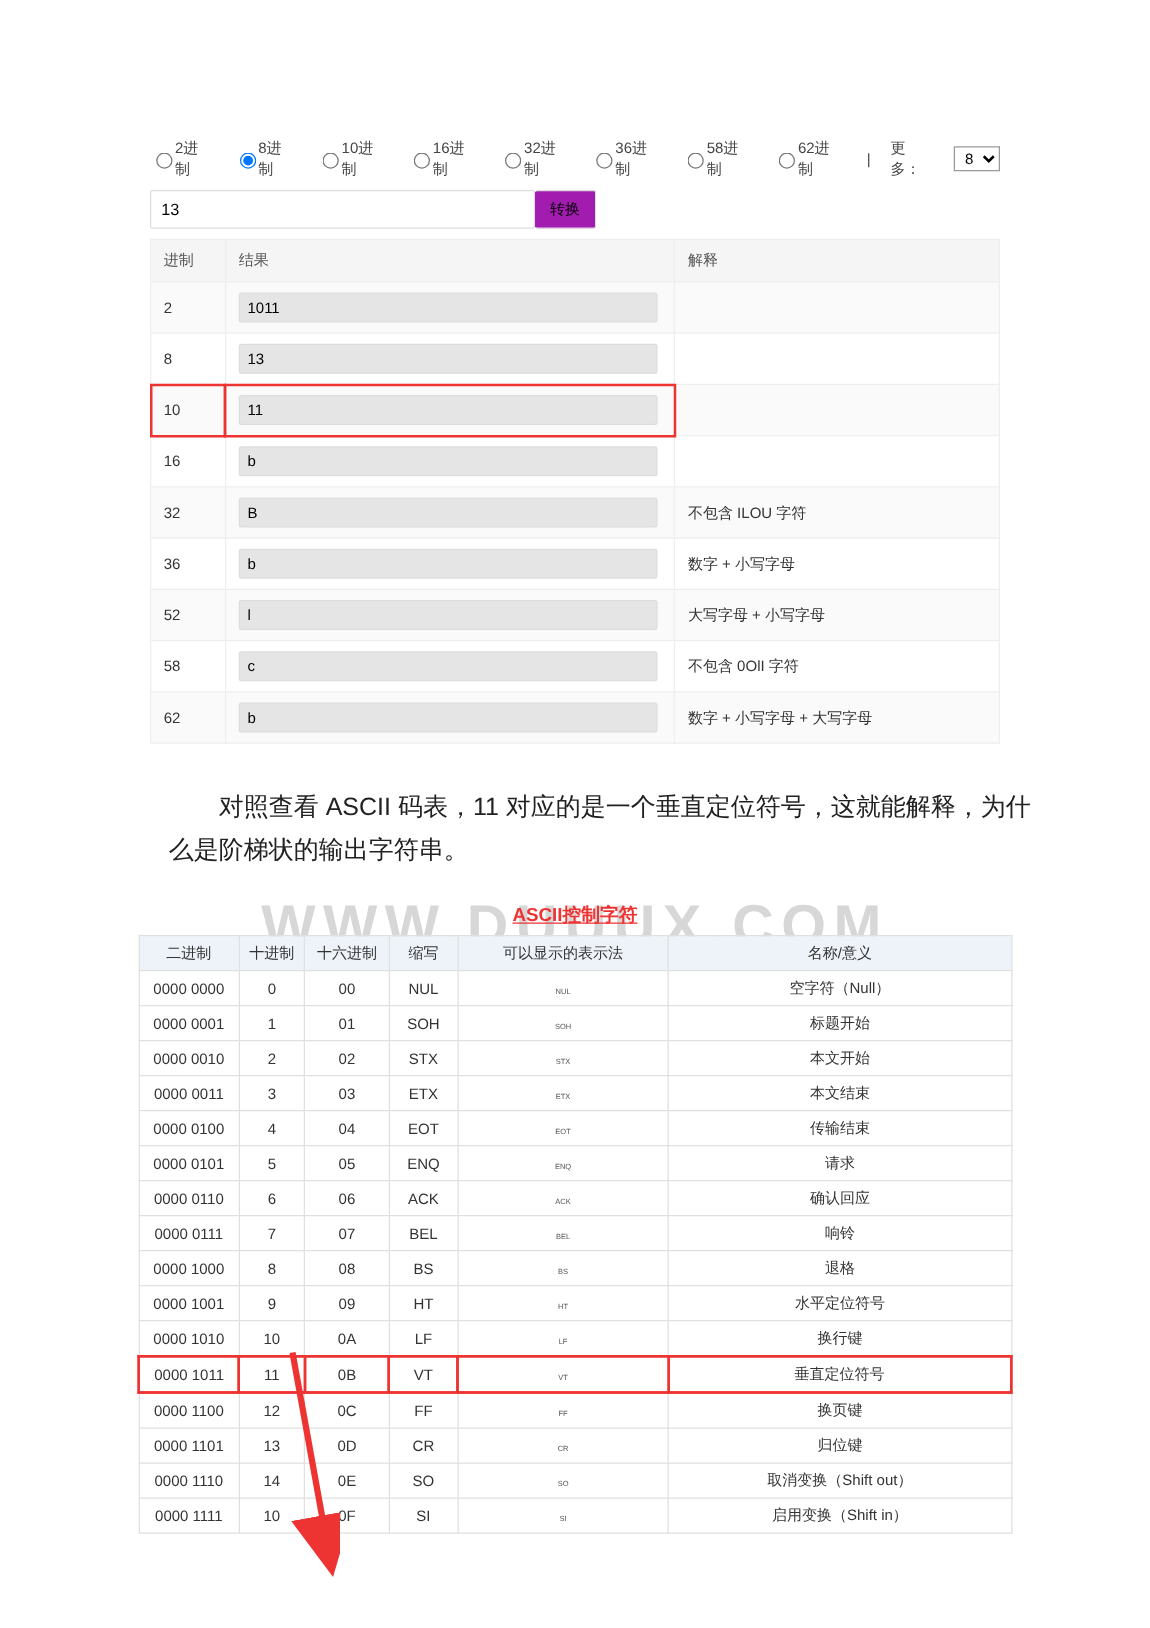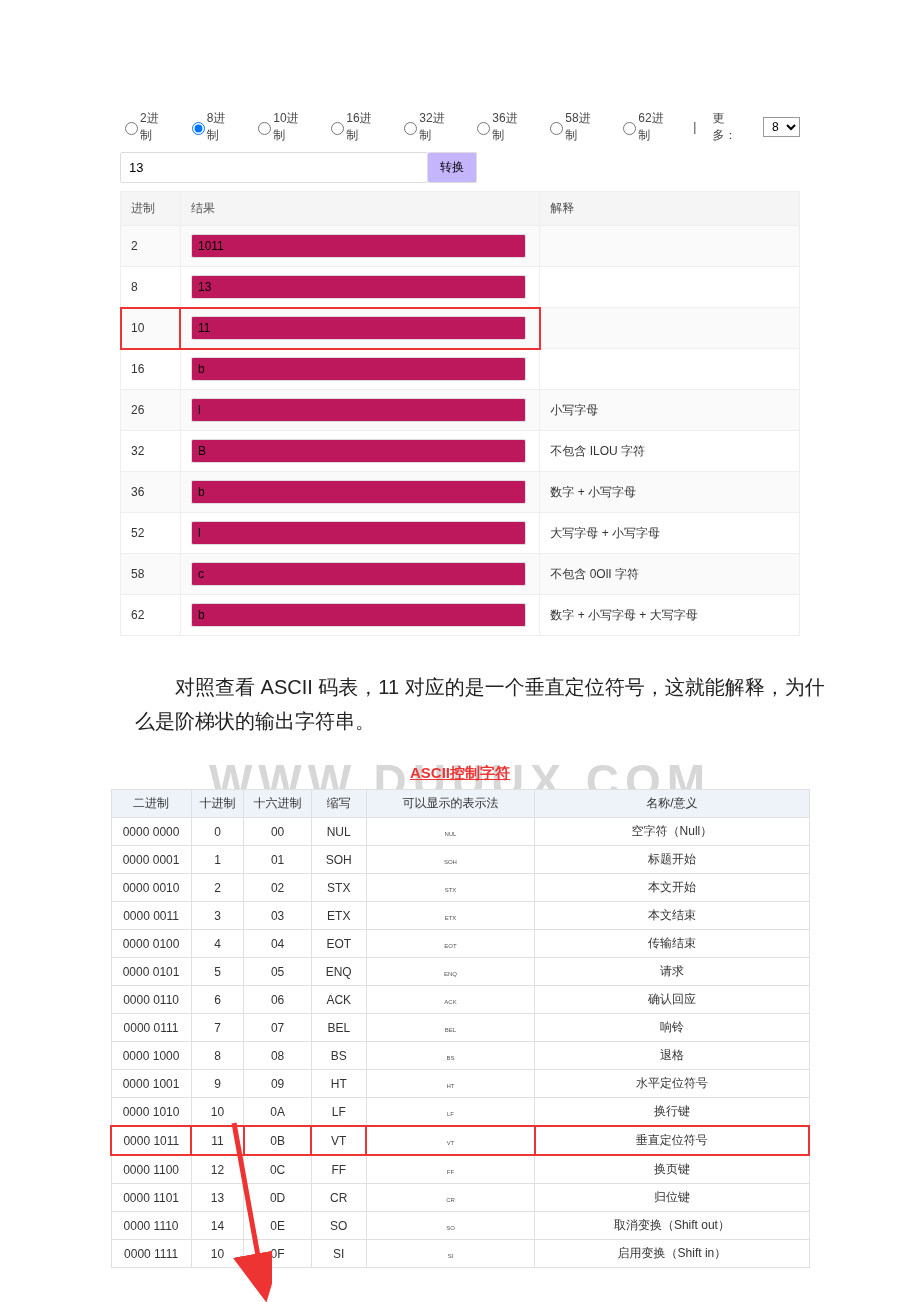--- a/index.html
+++ b/index.html
@@ -50,21 +50,21 @@
   .input-row input[type="text"] {
     flex: 1;
     max-width: 290px;
     border: 1px solid #ddd;
     padding: 6px 8px;
     font-size: 13px;
     border-radius: 2px;
   }
   .input-row .convert-btn {
     border: 1px solid #ddd;
-    background: #c4b5fd;
+    background: #a21caf;
     padding: 6px 12px;
     font-size: 12px;
     border-radius: 2px;
     border-left: none;
     cursor: pointer;
   }
 
   .conv-table {
     width: 680px;
     border-collapse: collapse;
@@ -86,21 +86,21 @@
   }
   .conv-table tbody tr:nth-child(even) td {
     background: #fff;
   }
   .conv-table td.result input {
     width: 95%;
     border: 1px solid #ddd;
     padding: 4px 6px;
     font-size: 12px;
     border-radius: 2px;
-    background: #be185d;
+    background: #e5e5e5;
   }
   .redbox-cell {
     outline: 2px solid #e33;
     outline-offset: -1px;
   }
 
   .body-text {
     width: 690px;
     margin: 34px auto 26px 135px;
     font-size: 20px;
@@ -275,25 +275,20 @@
           </tr>
           <tr>
             <td class="redbox-cell">10</td>
             <td class="result redbox-cell"><input value="11" style=""></td>
             <td></td>
           </tr>
           <tr>
             <td>16</td>
             <td class="result"><input value="b" style=""></td>
             <td></td>
-          </tr>
-          <tr>
-            <td>26</td>
-            <td class="result"><input value="l" style=""></td>
-            <td>小写字母</td>
           </tr>
           <tr>
             <td>32</td>
             <td class="result"><input value="B" style=""></td>
             <td>不包含 ILOU 字符</td>
           </tr>
           <tr>
             <td>36</td>
             <td class="result"><input value="b" style=""></td>
             <td>数字 + 小写字母</td>

